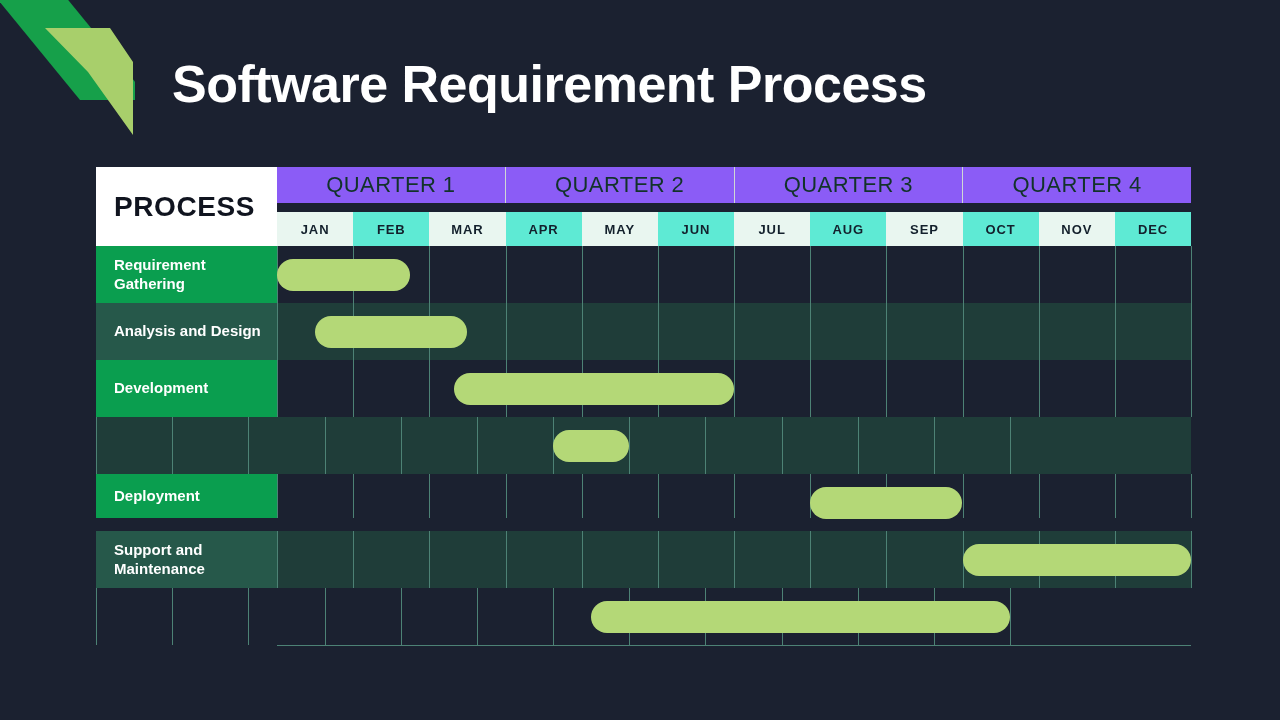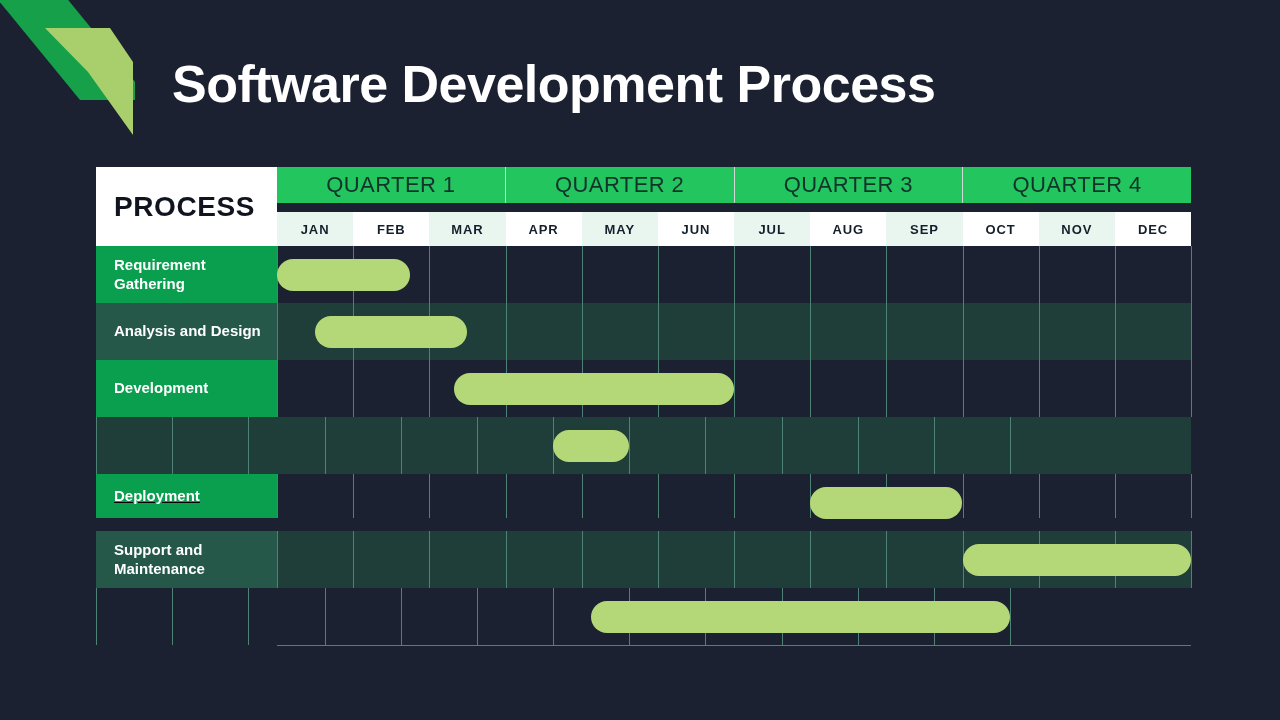--- a/index.html
+++ b/index.html
@@ -65,21 +65,21 @@
     letter-spacing: 0.6px;
   }
 
   #quarter-band {
     position: absolute;
     left: 181px;
     top: 0;
     width: 914px;
     height: 36px;
     display: flex;
-    background: #22c55e;
+    background: #8b5cf6;
   }
   .quarter-cell {
     flex: 1 1 0;
     display: flex;
     align-items: center;
     justify-content: center;
     font-size: 22px;
     color: #12332a;
     letter-spacing: 0.4px;
     border-right: 1px solid #cfd8d4;
@@ -100,21 +100,21 @@
     display: flex;
     align-items: center;
     justify-content: center;
     font-size: 13px;
     font-weight: bold;
     color: #13202c;
     letter-spacing: 0.9px;
     box-sizing: border-box;
   }
   .month-cell.light { background: #e9f6f0; }
-  .month-cell.dark  { background: #ffffff; }
+  .month-cell.dark  { background: #5eead4; }
 
   
   #body-area {
     position: absolute;
     left: 0;
     top: 79px;
     width: 1095px;
     height: 399px;
   }
   .grow {
@@ -172,21 +172,21 @@
 </head>
 <body>
 
 <div id="logo">
   <svg width="135" height="135" viewBox="0 0 135 135">
     <polygon points="-10,-10 60,-10 150,100 80,100" fill="#16a04a"></polygon>
     <polygon points="45,28 110,28 133,62 133,135 88,72" fill="#a8cf6b"></polygon>
   </svg>
 </div>
 
-<div id="page-title">Software Development Process</div>
+<div id="page-title">Software Requirement Process</div>
 
 <div id="gantt">
 
   <div id="process-cell">
     <span id="process-label">PROCESS</span>
   </div>
 
   <div id="quarter-band">
       <div class="quarter-cell">QUARTER 1</div>
       <div class="quarter-cell">QUARTER 2</div>
@@ -281,21 +281,21 @@
           <div class="gl" style="left: 533px;"></div>
           <div class="gl" style="left: 609px;"></div>
           <div class="gl" style="left: 686px;"></div>
           <div class="gl" style="left: 762px;"></div>
           <div class="gl" style="left: 838px;"></div>
           <div class="gl" style="left: 914px;"></div>
           <div class="bar" title="Testing: JUL – JUL" style="left: 457px; width: 76.1667px; top: 12.5px;"></div>
         </div>
       </div>
       <div class="hline" style="top: 228px;"></div>
-      <div class="grow odd" style="top: 228px; height: 44px; text-decoration: underline;">
+      <div class="grow odd" style="top: 228px; height: 44px;">
         <div class="row-label">Deployment</div>
         <div class="row-track">
           <div class="gl" style="left: 0px;"></div>
           <div class="gl" style="left: 76px;"></div>
           <div class="gl" style="left: 152px;"></div>
           <div class="gl" style="left: 229px;"></div>
           <div class="gl" style="left: 305px;"></div>
           <div class="gl" style="left: 381px;"></div>
           <div class="gl" style="left: 457px;"></div>
           <div class="gl" style="left: 533px;"></div>

